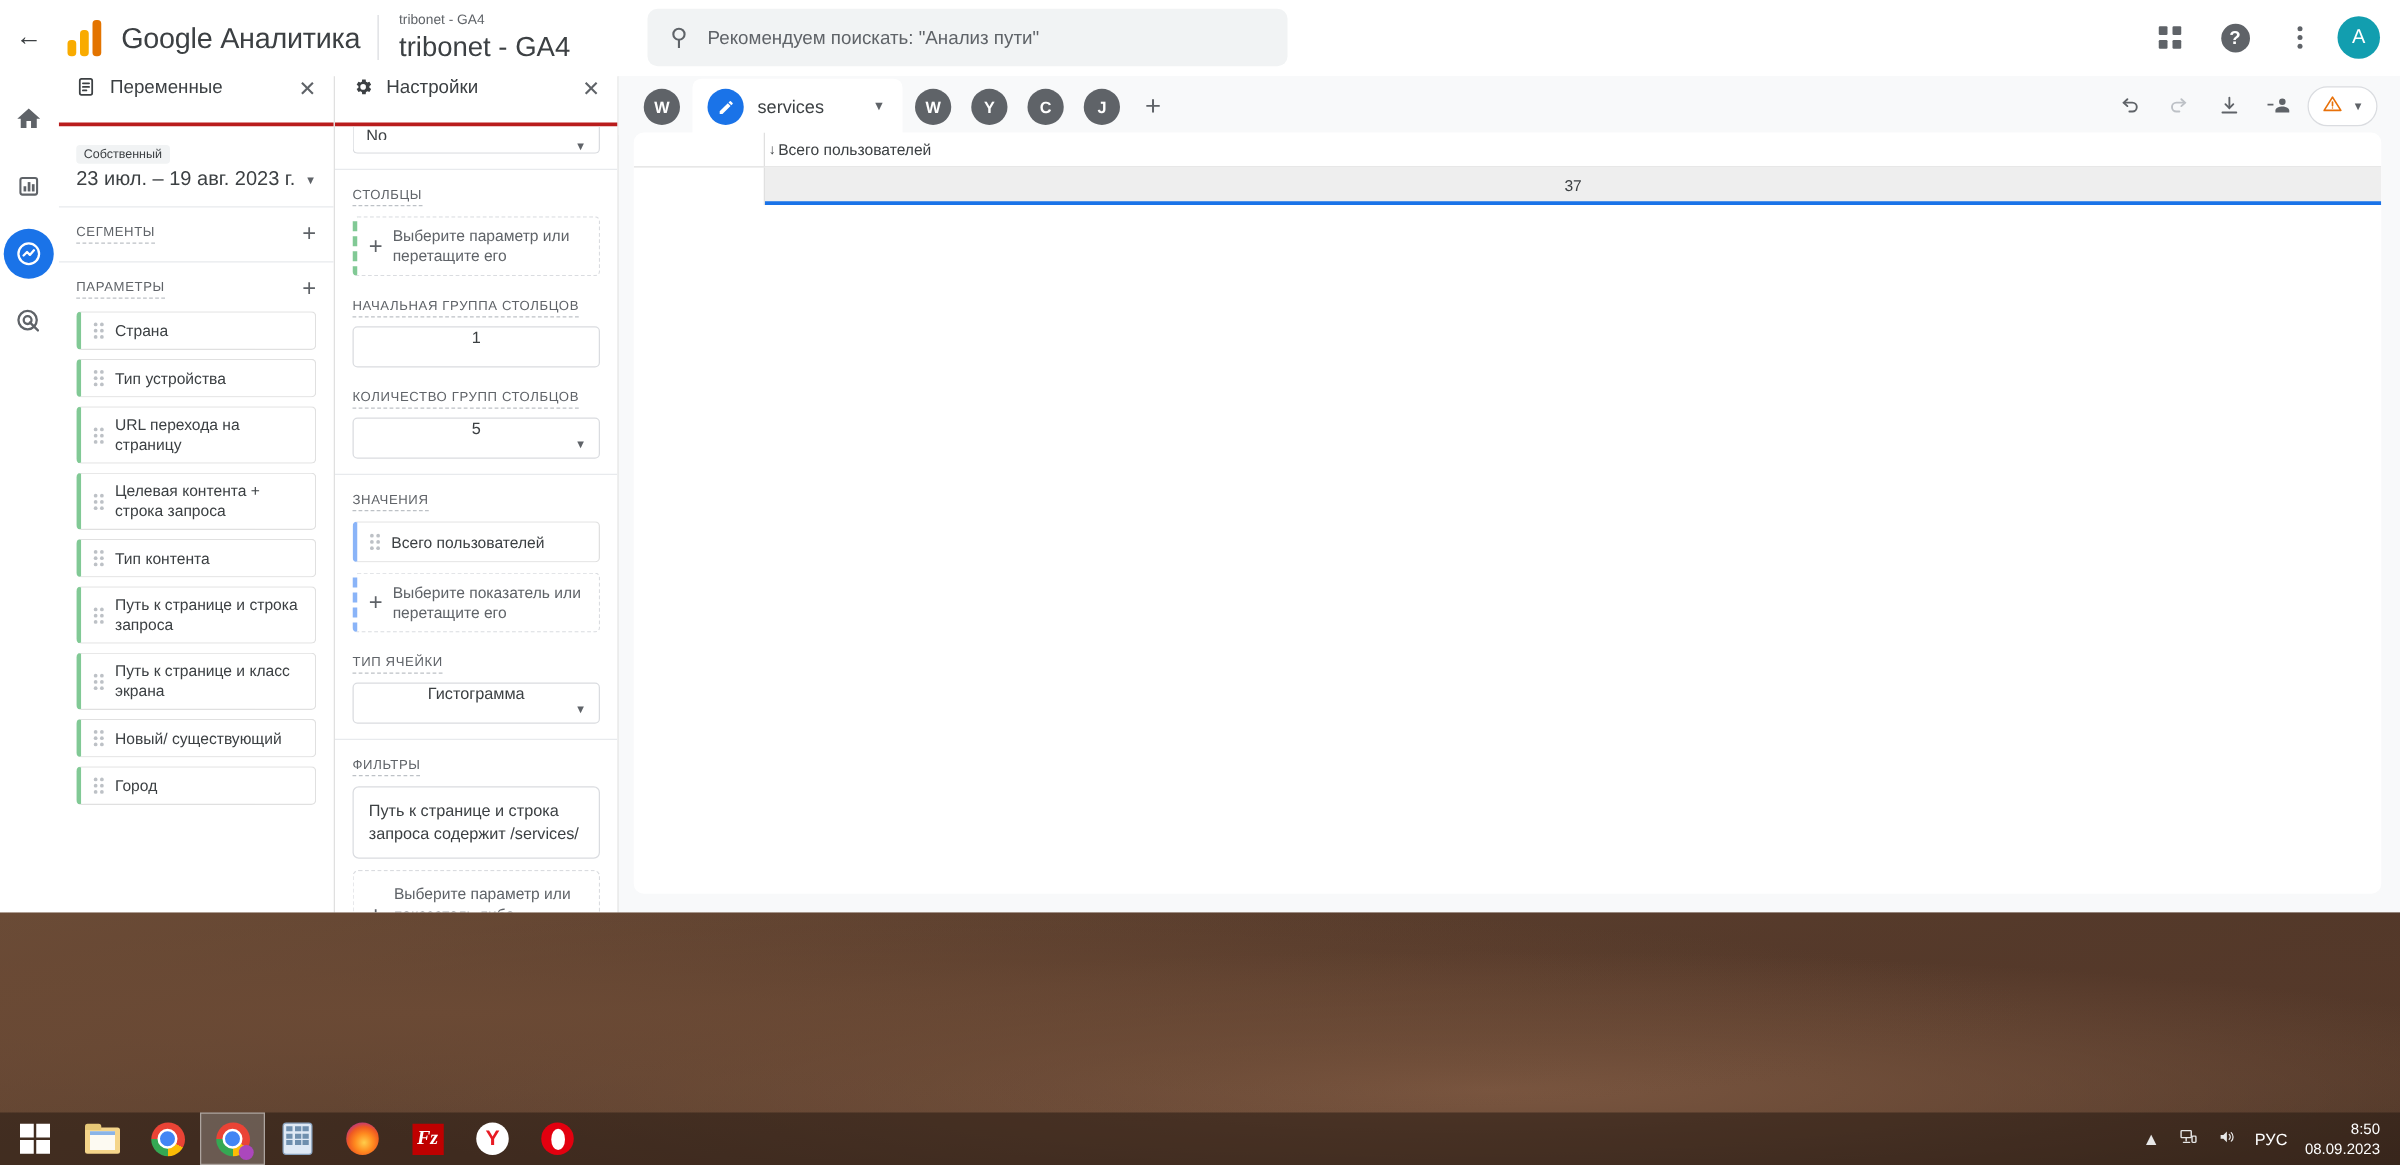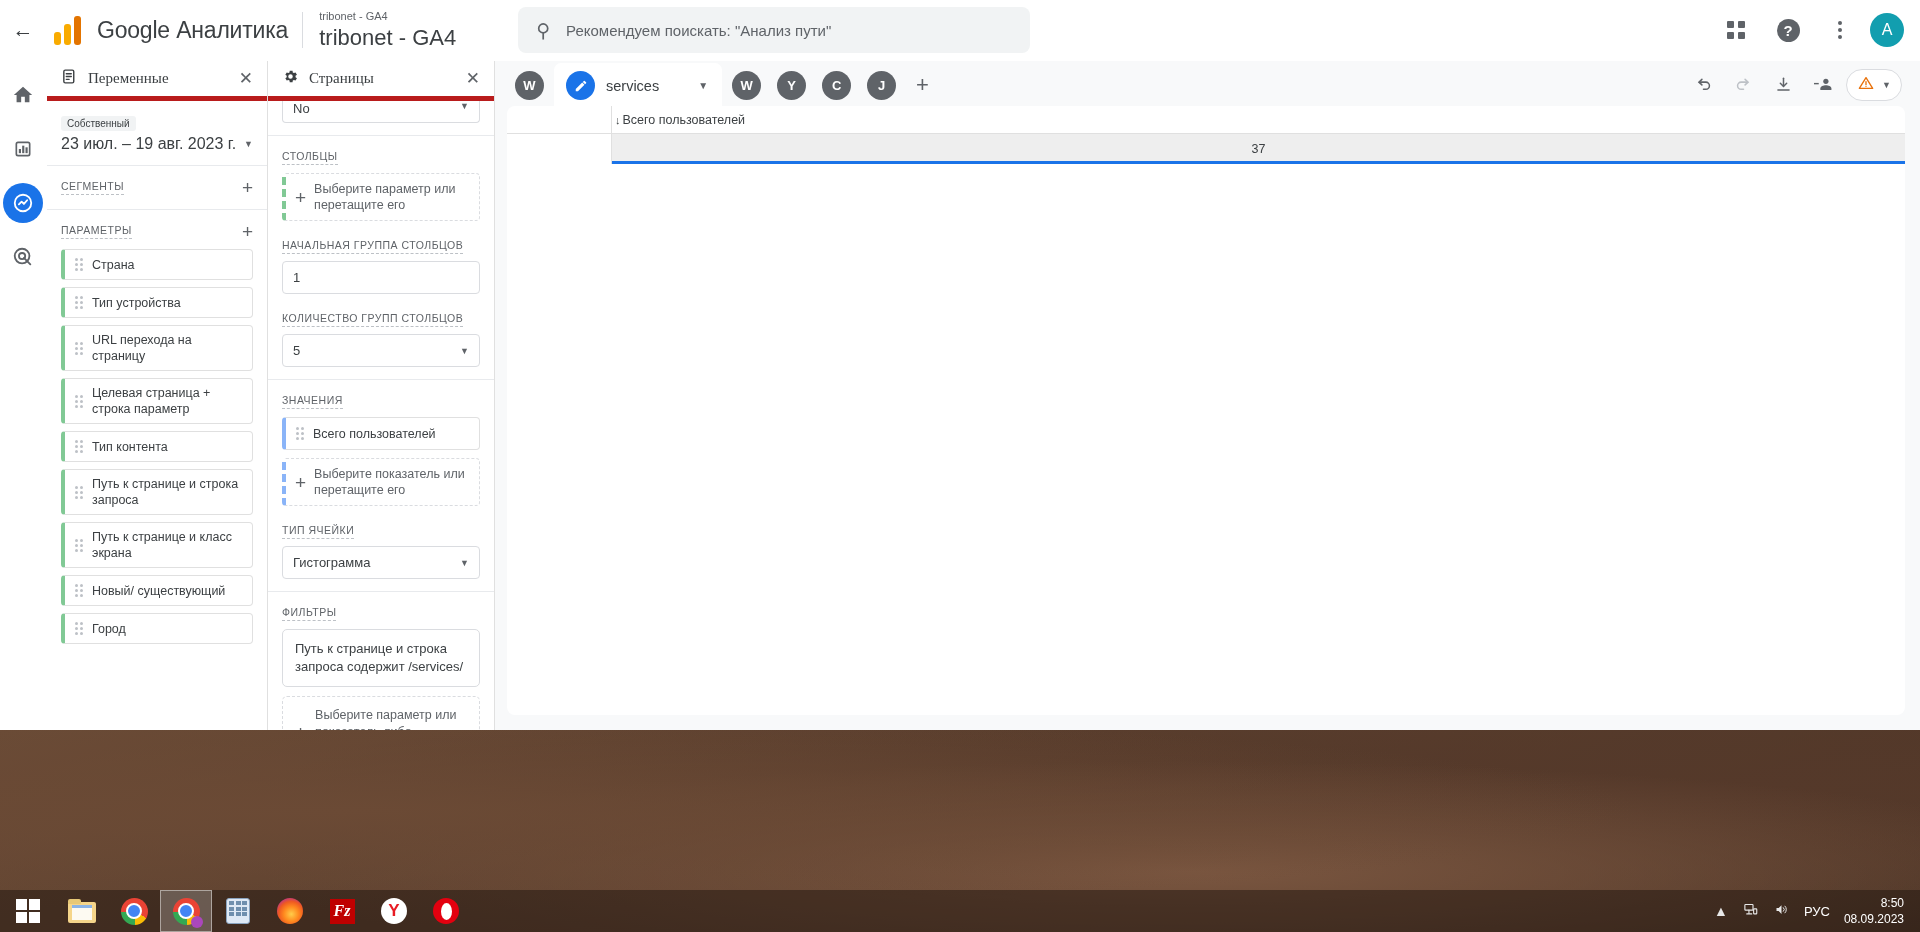--- a/index.html
+++ b/index.html
@@ -101,24 +101,23 @@
 
   
   .panel-vars {
     position: absolute; left: 47px; top: 61px;
     width: 221px; height: 669px;
     background: #ffffff;
     border-right: 1px solid #e0e0e0;
     overflow: hidden;
   }
   .panel-head {
-    height: 40px; display: flex; align-items: center;
+    height: 40px; display: flex; align-items: flex-start;
     padding: 0 14px; gap: 10px;
-    border-bottom: 5px solid #b91c1c;
-    font-family: Liberation Serif, serif;
+    border-bottom: 3px solid #b91c1c;
   }
   .panel-head .ttl { font-size: 15px; color: #3c4043; }
   .panel-close { margin-left: auto; font-size: 17px; color: #5f6368; }
 
   .vars-section { padding: 12px 14px 12px 14px; border-bottom: 1px solid #e8eaed; }
   .sec-label {
     font-size: 10.5px; letter-spacing: 0.5px; color: #5f6368;
     text-transform: uppercase;
     border-bottom: 1px dashed #bdc1c6; display: inline-block; padding-bottom: 2px;
   }
@@ -160,21 +159,21 @@
     border-right: 1px solid #e0e0e0;
     overflow: hidden;
   }
   .settings-body { height: 629px; overflow: hidden; }
   .set-block { padding: 10px 14px 12px 14px; border-bottom: 1px solid #e8eaed; }
   .set-block.nb { border-bottom: none; }
   .select-box {
     margin-top: 7px; height: 33px;
     border: 1px solid #dadce0; border-radius: 4px;
     display: flex; align-items: center; padding: 0 10px;
-    font-size: 13px; color: #3c4043;
+    font-size: 13px; color: #3c4043; flex-direction: column;
   }
   .select-box .caret { margin-left: auto; color: #5f6368; font-size: 9px; }
   .select-clip { height: 17px; overflow: hidden; }
 
   .drop-chip {
     margin-top: 8px; min-height: 44px;
     border: 1px dashed #dadce0; border-left: 4px dashed #81c995;
     border-radius: 4px; background: #fff;
     display: flex; align-items: center; gap: 8px;
     padding: 7px 8px 7px 9px;
@@ -493,21 +492,21 @@
         </div>
         <div class="chip">
           <span class="grip">
             <b></b>
             <b></b>
             <b></b>
             <b></b>
             <b></b>
             <b></b>
           </span>
-          <span class="lbl">Целевая страница + строка параметр</span>
+          <span class="lbl">Целевая контента + строка запроса</span>
         </div>
         <div class="chip">
           <span class="grip">
             <b></b>
             <b></b>
             <b></b>
             <b></b>
             <b></b>
             <b></b>
           </span>
@@ -561,21 +560,21 @@
   </div>
 </div>
 
 <div class="panel-settings">
   <div class="panel-head">
     <span>
       <svg width="17" height="17" viewBox="0 0 24 24" fill="#3c4043">
           <path d="M19.1 12.9a7.5 7.5 0 000-1.8l2-1.5-2-3.4-2.3.9a7.4 7.4 0 00-1.6-.9l-.3-2.4H10.9l-.3 2.4a7.4 7.4 0 00-1.6.9l-2.3-.9-2 3.4 2 1.5a7.5 7.5 0 000 1.8l-2 1.5 2 3.4 2.3-.9c.5.4 1 .7 1.6.9l.3 2.4h4l.3-2.4c.6-.2 1.1-.5 1.6-.9l2.3.9 2-3.4zM12 15.2A3.2 3.2 0 1115.2 12 3.2 3.2 0 0112 15.2z"></path>
         </svg>
     </span>
-    <span class="ttl">Страницы</span>
+    <span class="ttl">Настройки</span>
     <span class="panel-close">✕</span>
   </div>
 
   <div class="settings-body">
 
     <div class="set-block" style="padding-top:0;">
       <div class="select-box" style="margin-top:0;height:22px;align-items:flex-start;border-top:none;border-radius:0 0 4px 4px;">
         <span class="select-clip">No</span>
         <span class="caret">▼</span>
       </div>

